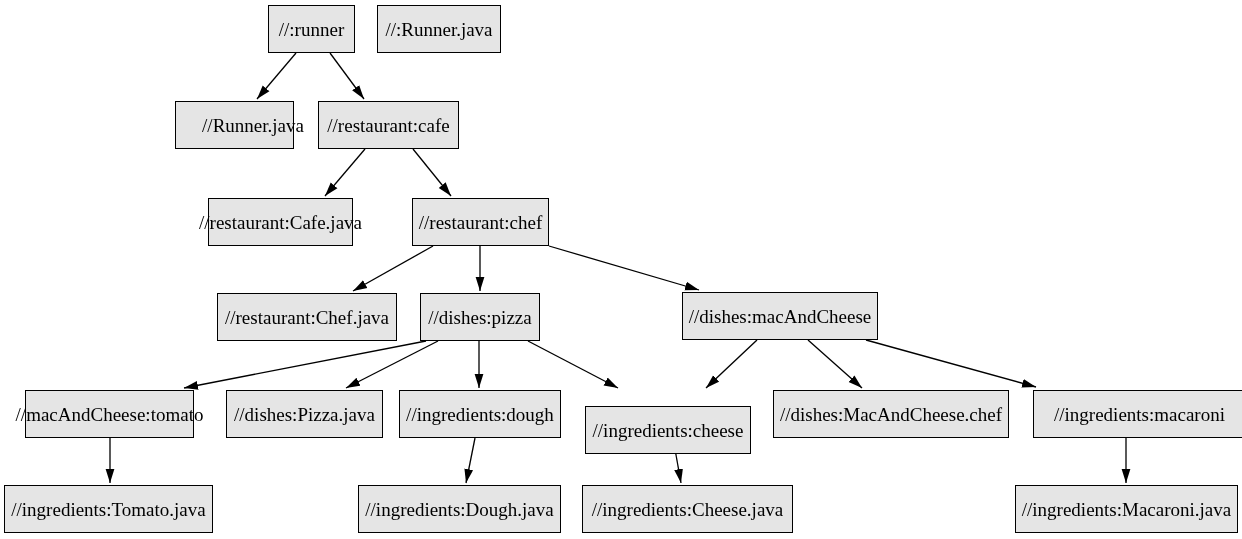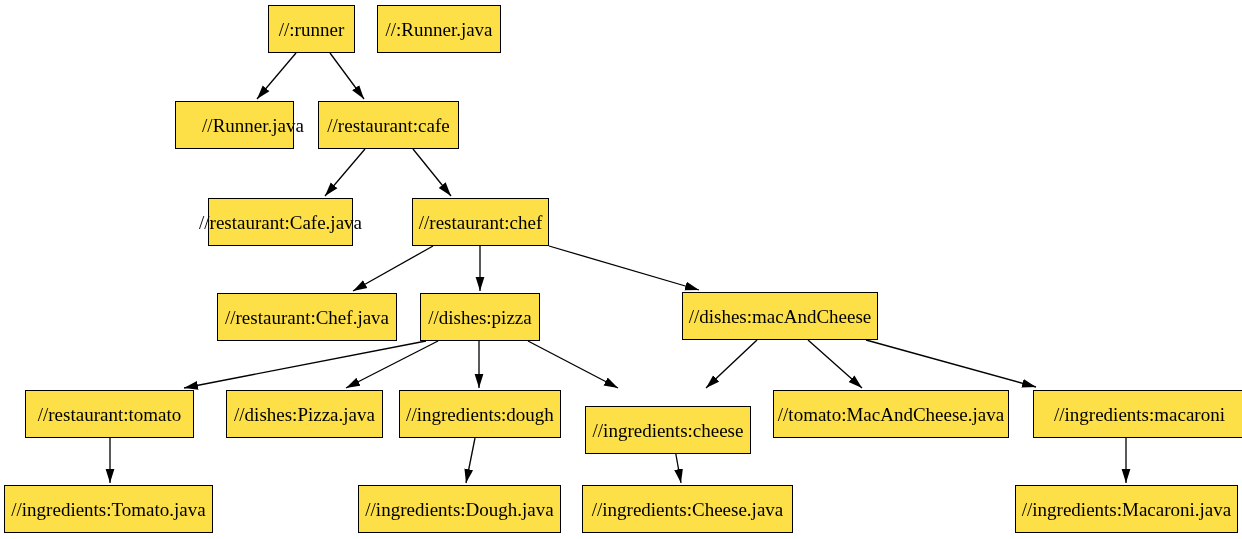--- a/index.html
+++ b/index.html
@@ -10,21 +10,21 @@
     font-family:"Liberation Serif","DejaVu Serif",serif;
     overflow:hidden;
   }
   .edges{position:absolute;left:0;top:0;width:1242px;height:539px;}
   .edges line{stroke:#000000;stroke-width:1.3px;}
   .node{
     position:absolute;
     height:48px;
     box-sizing:border-box;
     border:1.4px solid #000000;
-    background:#fde047;
+    background:#e5e5e5;
     color:#000000;
     display:flex;align-items:center;justify-content:center;
     font-size:19px;line-height:1;white-space:nowrap;
   }
 </style>
 </head>
 <body>
 
 <div class="canvas">
 
@@ -60,25 +60,25 @@
   <div class="node" style="left:175px;  top:101px; width:119px;padding-left:37px;">//Runner.java</div>
   <div class="node" style="left:318px;  top:101px; width:141px;">//restaurant:cafe</div>
 
   <div class="node" style="left:208px;  top:198px; width:145px;">//restaurant:Cafe.java</div>
   <div class="node" style="left:412px;  top:198px; width:137px;">//restaurant:chef</div>
 
   <div class="node" style="left:217px;  top:293px; width:180px;">//restaurant:Chef.java</div>
   <div class="node" style="left:420px;  top:293px; width:120px;">//dishes:pizza</div>
   <div class="node" style="left:682px;  top:292px; width:196px;">//dishes:macAndCheese</div>
 
-  <div class="node" style="left:25px;   top:390px; width:169px;">//restaurant:tomato</div>
+  <div class="node" style="left:25px;   top:390px; width:169px;">//macAndCheese:tomato</div>
   <div class="node" style="left:218px;  top:390px; width:157px;margin-left:8px;">//dishes:Pizza.java</div>
   <div class="node" style="left:399px;  top:390px; width:162px;">//ingredients:dough</div>
   <div class="node" style="left:585px;  top:406px; width:166px;">//ingredients:cheese</div>
-  <div class="node" style="left:773px;  top:390px; width:236px;">//tomato:MacAndCheese.java</div>
+  <div class="node" style="left:773px;  top:390px; width:236px;">//dishes:MacAndCheese.chef</div>
   <div class="node" style="left:1033px; top:390px; width:213px;">//ingredients:macaroni</div>
 
   <div class="node" style="left:4px;    top:485px; width:209px;">//ingredients:Tomato.java</div>
   <div class="node" style="left:358px;  top:485px; width:203px;">//ingredients:Dough.java</div>
   <div class="node" style="left:582px;  top:485px; width:211px;">//ingredients:Cheese.java</div>
   <div class="node" style="left:1015px; top:485px; width:223px;">//ingredients:Macaroni.java</div>
 
 </div>
 
 </body></html>

